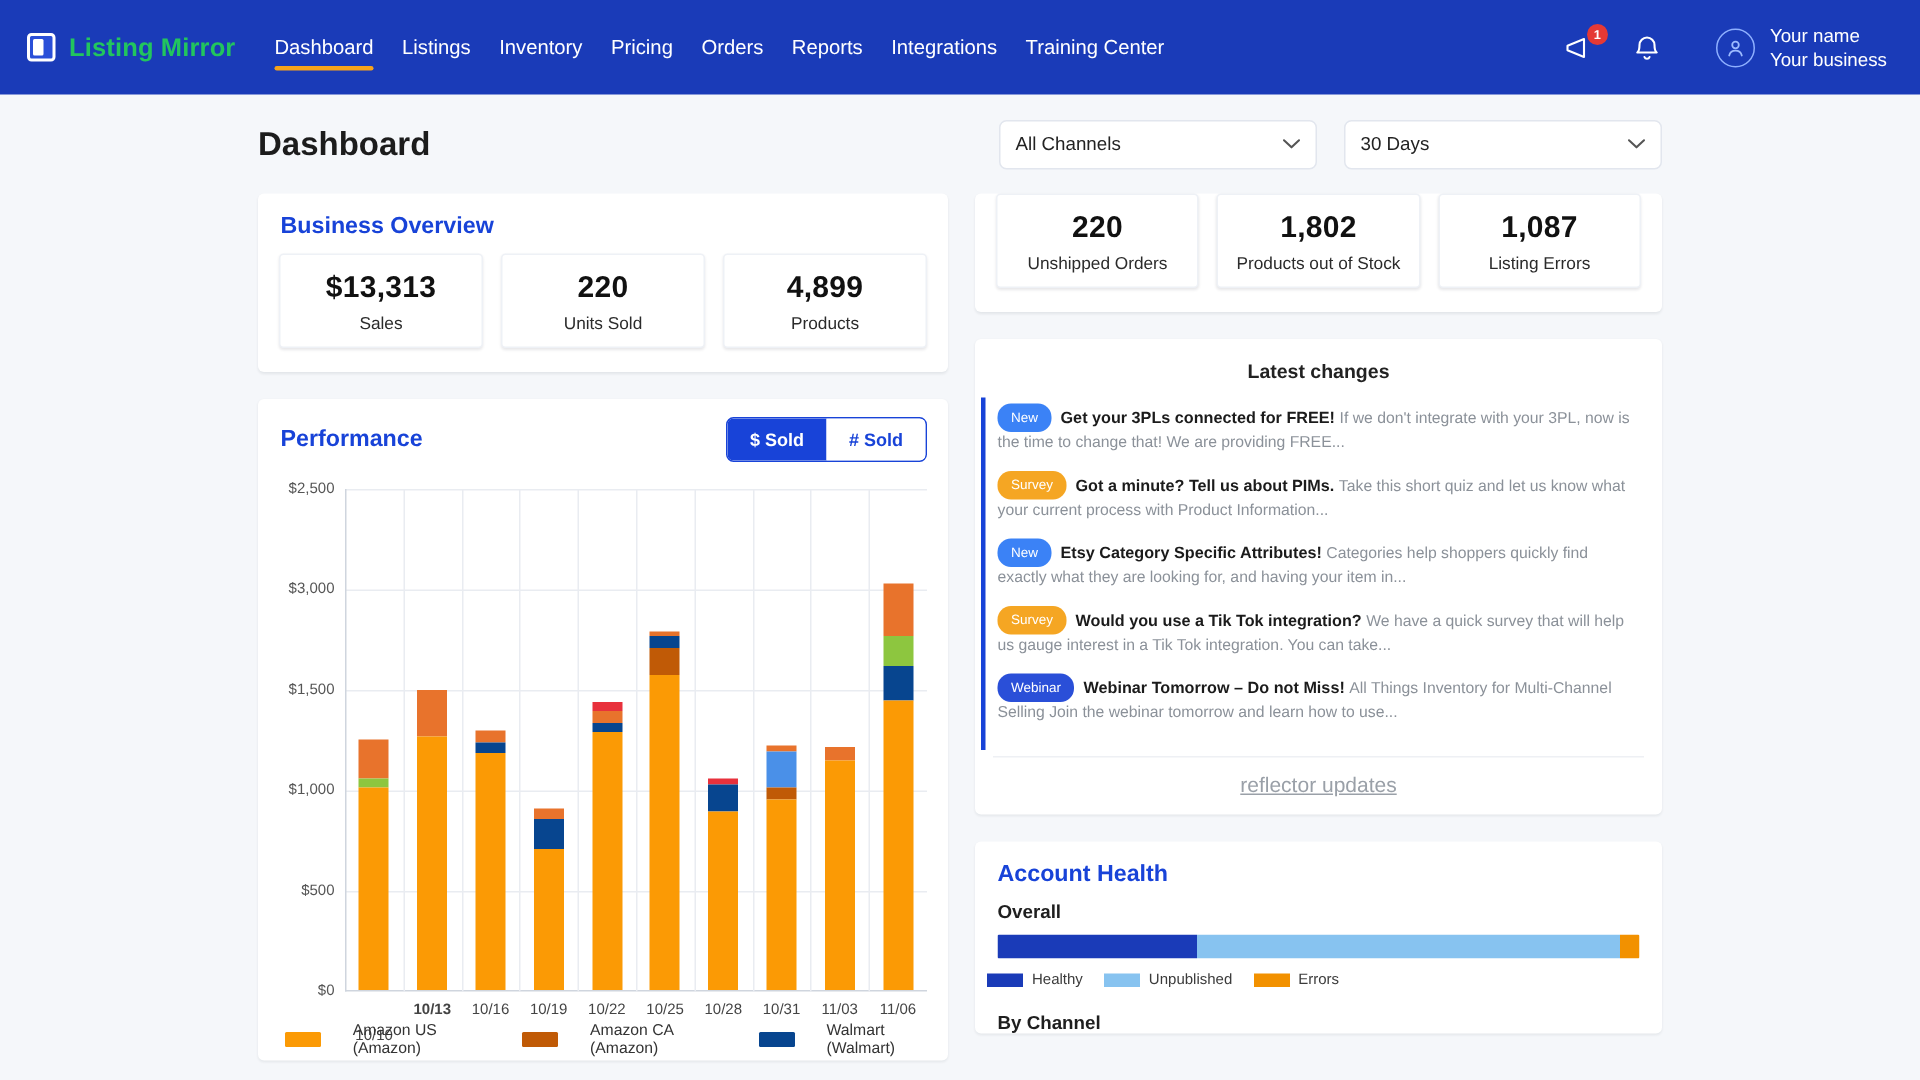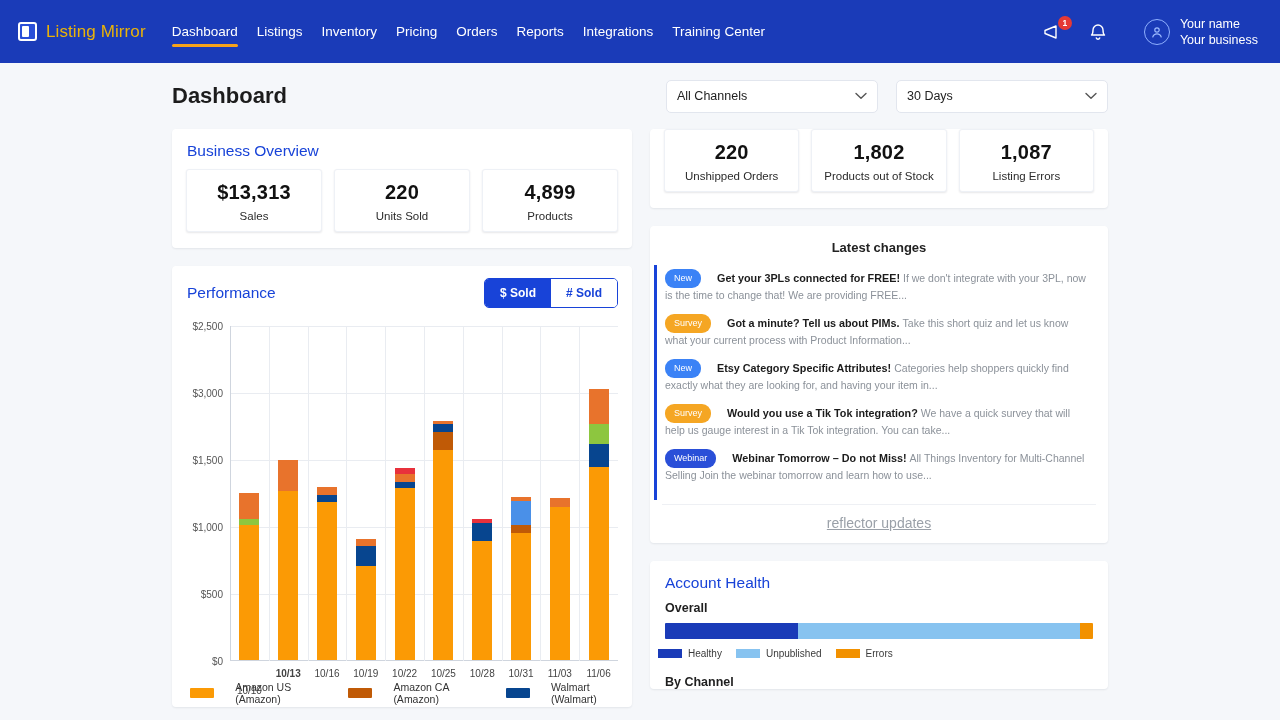--- a/index.html
+++ b/index.html
@@ -19,21 +19,21 @@
   }
   .brand { display: flex; align-items: center; gap: 9px; margin-right: 26px; }
   .brand-mark {
     width: 19px; height: 19px; border: 2px solid #ffffff; border-radius: 3px;
     position: relative; background: #2a4fd8;
   }
   .brand-mark::after {
     content: ""; position: absolute; left: 2px; top: 2px; width: 7px; height: 11px;
     background: #ffffff; border-radius: 1px;
   }
-  .brand-name { color: #eab308; font-size: 17px; font-weight: normal; letter-spacing: .1px; }
+  .brand-name { color: #22c55e; font-size: 17px; font-weight: bold; letter-spacing: .1px; }
   .nav { display: flex; align-items: center; gap: 19px; height: 100%; }
   .nav-item {
     color: #fff; font-size: 13.5px; height: 100%; display: flex; align-items: center;
     position: relative; cursor: pointer; white-space: nowrap;
   }
   .nav-item.active::after {
     content: ""; position: absolute; left: 0; right: 0; bottom: 16px; height: 3px;
     background: #f7a31a; border-radius: 2px;
   }
   .top-right { margin-left: auto; display: flex; align-items: center; gap: 20px; }
@@ -64,21 +64,21 @@
 
   .cols { display: flex; gap: 18px; }
   .col-left { width: 460px; flex: none; }
   .col-right { width: 458px; flex: none; }
 
   .card {
     background: #fff; border-radius: 4px; box-shadow: 0 1px 2px rgba(16,24,40,.08);
     margin-bottom: 18px;
   }
   .card-title {
-    color: #1843d8; font-size: 15.5px; font-weight: normal; padding: 13px 15px 9px 15px;
+    color: #1843d8; font-size: 15.5px; font-weight: bold; padding: 13px 15px 9px 15px;
   }
 
   
   .tiles { display: flex; gap: 12px; padding: 0 14px 16px 14px; }
   .tile {
     flex: 1; background: #fff; border: 1px solid #eef1f6; border-radius: 3px;
     box-shadow: 0 1px 2px rgba(16,24,40,.10); padding: 11px 4px 9px 4px; text-align: center;
   }
   .tile-value { font-size: 20px; font-weight: bold; color: #111; letter-spacing: .2px; }
   .tile-label { font-size: 11.5px; color: #2b2b2b; margin-top: 6px; }
@@ -107,21 +107,21 @@
   .chart-legend { position: absolute; left: 18px; bottom: 2px; display: flex; gap: 16px; align-items: center; }
   .lg { display: flex; align-items: center; gap: 21px; font-size: 10.5px; color: #333; }
   .swatch { width: 26px; height: 10px; border-radius: 1px; }
 
   
   .lc-head { text-align: center; font-size: 13px; font-weight: bold; color: #222; padding: 14px 0 10px; }
   .lc-list { border-left: 3px solid #1843d8; margin: 0 12px 0 4px; padding: 4px 4px 6px 8px; }
   .lc-item { font-size: 10.5px; line-height: 15px; color: #8b9199; margin-bottom: 11px; }
   .pill {
     display: inline-block; color: #fff; font-size: 9px; border-radius: 9px;
-    padding: 2px 9px; margin-right: 16px; vertical-align: 1px; font-weight: normal;
+    padding: 2px 9px; margin-right: 6px; vertical-align: 1px; font-weight: normal;
   }
   .pill.new { background: #3b82f6; }
   .pill.survey { background: #f5a623; }
   .pill.webinar { background: #2a4fd8; }
   .lc-strong { color: #1b1b1b; font-weight: bold; font-size: 10.8px; }
   .lc-foot { border-top: 1px solid #eef0f4; margin: 4px 12px 0; text-align: center; padding: 10px 0 12px; }
   .lc-link { font-size: 14px; color: #9aa0a8; text-decoration: underline; cursor: pointer; }
 
   
   .ah-sub { font-size: 12.5px; font-weight: bold; color: #1f1f1f; padding: 0 15px 8px 15px; }

